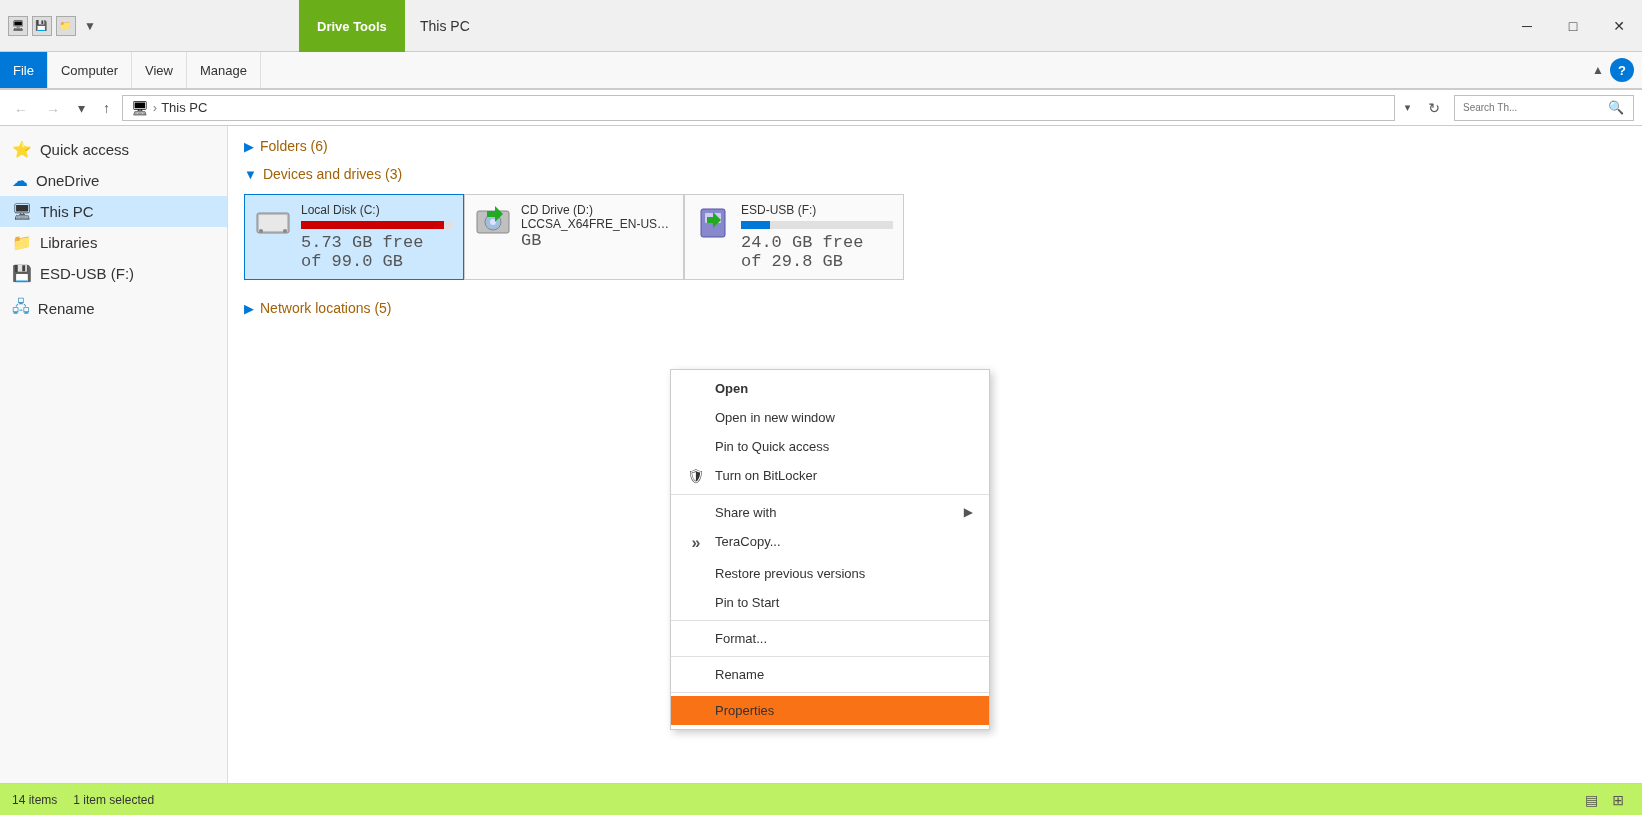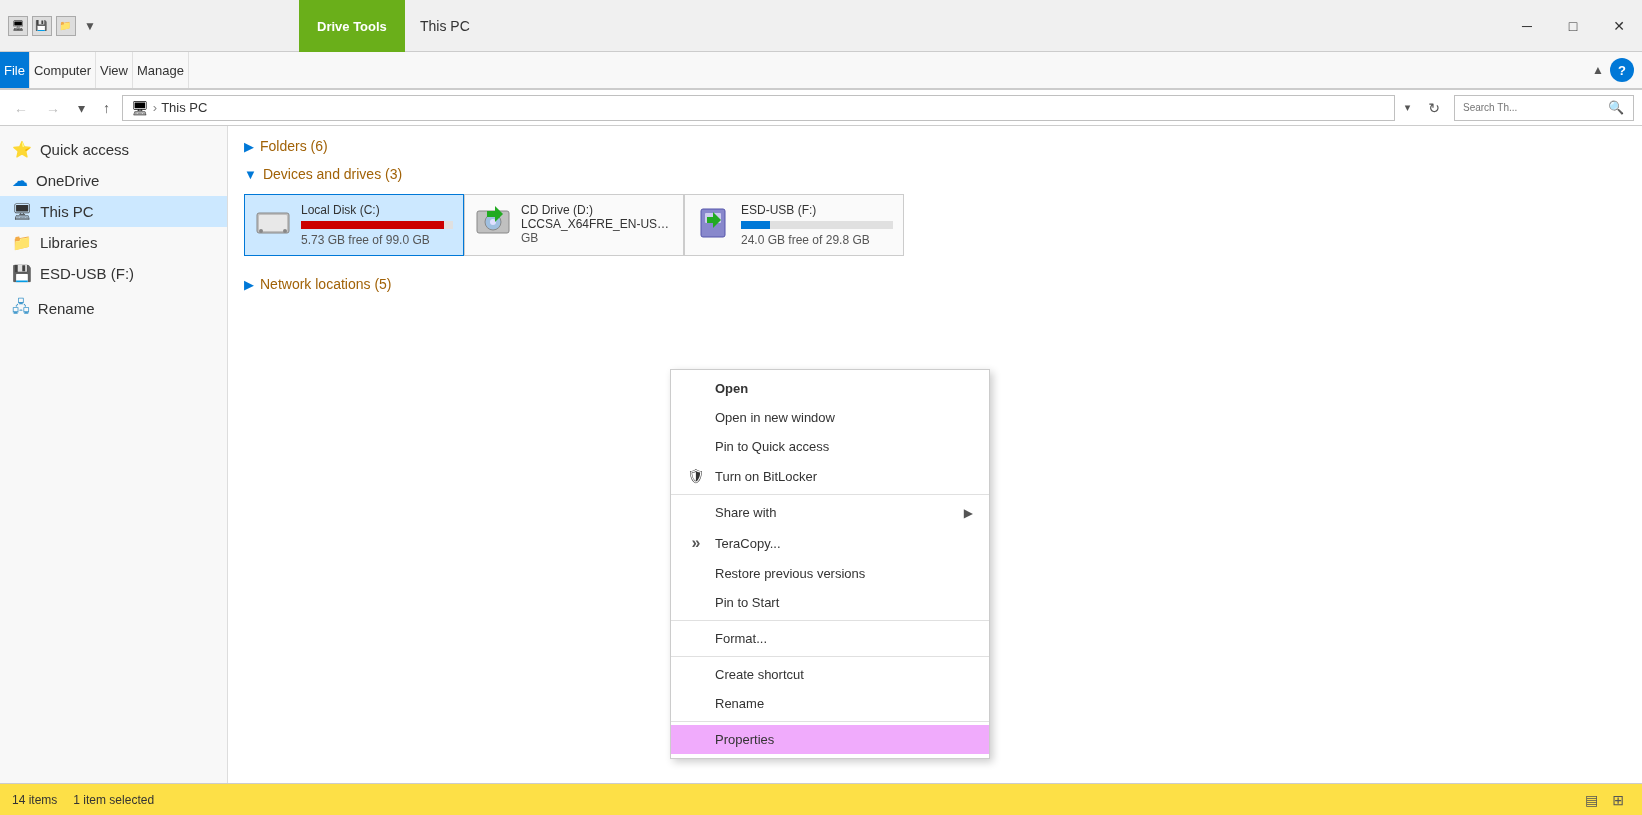--- a/index.html
+++ b/index.html
@@ -28,21 +28,21 @@
       width: 46px; height: 32px; display: flex; align-items: center; justify-content: center;
       font-size: 14px; cursor: pointer; color: #333;
     }
 
     
     .ribbon {
       display: flex; align-items: stretch; background: #f8f8f8; border-bottom: 2px solid #ccc;
       height: 38px;
     }
     .ribbon-tab {
-      padding: 0 4px; display: flex; align-items: center; font-size: 13px; cursor: pointer;
+      padding: 0 13px; display: flex; align-items: center; font-size: 13px; cursor: pointer;
       border-right: 1px solid #e0e0e0; color: #333;
     }
     .ribbon-tab.active { background: #0078d7; color: white; }
     .ribbon-spacer { flex: 1; }
     .ribbon-right { display: flex; align-items: center; padding-right: 8px; gap: 6px; }
     .ribbon-arrow { font-size: 12px; color: #555; cursor: pointer; }
     .help-btn {
       width: 24px; height: 24px; border-radius: 50%; background: #0078d7; color: white;
       display: flex; align-items: center; justify-content: center; font-size: 13px; font-weight: bold; cursor: pointer;
     }
@@ -105,42 +105,42 @@
       cursor: pointer; display: flex; align-items: flex-start; gap: 10px;
     }
     .drive-item.selected { background: #cce8ff; border-color: #0078d7; }
     .drive-item-icon { font-size: 32px; flex-shrink: 0; }
     .drive-item-info { flex: 1; min-width: 0; }
     .drive-item-name { font-size: 12px; color: #333; white-space: nowrap; overflow: hidden; text-overflow: ellipsis; }
     .drive-progress { height: 8px; background: #e0e0e0; margin: 4px 0; width: 100%; }
     .drive-progress-bar { height: 100%; }
     .drive-progress-bar.red { background: #cc0000; }
     .drive-progress-bar.blue { background: #0078d7; }
-    .drive-free { font-size: 12px; color: #555; }
+    .drive-free { font-size: 17px; color: #555; font-family: Liberation Mono, monospace; }
 
     
     .context-menu {
       position: absolute; left: 442px; top: 243px;
       background: white; border: 1px solid #ccc; box-shadow: 3px 3px 8px rgba(0,0,0,0.2);
       width: 320px; z-index: 100; padding: 4px 0;
     }
     .ctx-item {
-      display: flex; align-items: center; padding: 7px 16px; gap: 10px; cursor: pointer;
+      display: flex; padding: 7px 16px; gap: 10px; cursor: pointer;
       font-size: 13px; color: #333;
     }
     .ctx-item.highlighted { background: #e8e8e8; }
     .ctx-item.bold { font-weight: 700; }
     .ctx-item-icon { width: 18px; text-align: center; font-size: 14px; flex-shrink: 0; }
     .ctx-item-label { flex: 1; }
     .ctx-item-arrow { font-size: 12px; color: #555; }
     .ctx-separator { border: none; border-top: 1px solid #e0e0e0; margin: 3px 0; }
 
     
     .status-bar {
-      display: flex; align-items: center; background: #fde047; height: 32px;
+      display: flex; align-items: center; background: #bef264; height: 32px;
       border-top: 1px solid #ccc; padding: 0 12px; gap: 16px;
     }
     .status-text { font-size: 12px; color: #333; }
     .status-spacer { flex: 1; }
     .view-buttons { display: flex; gap: 2px; }
     .view-btn { font-size: 14px; color: #555; cursor: pointer; padding: 4px 6px; }
   </style>
 </head>
 <body>
 
@@ -332,28 +332,24 @@
         <span class="ctx-item-label">Pin to Start</span>
       </div>
       <hr class="ctx-separator">
       <div class="ctx-item">
         <span class="ctx-item-icon"></span>
         <span class="ctx-item-label">Format...</span>
       </div>
       <hr class="ctx-separator">
       <div class="ctx-item">
         <span class="ctx-item-icon"></span>
-        <span class="ctx-item-label">Create shortcut</span>
-      </div>
-      <div class="ctx-item">
-        <span class="ctx-item-icon"></span>
         <span class="ctx-item-label">Rename</span>
       </div>
       <hr class="ctx-separator">
-      <div class="ctx-item highlighted" style="background:#f0abfc">
+      <div class="ctx-item highlighted" style="background:#f97316">
         <span class="ctx-item-icon"></span>
         <span class="ctx-item-label">Properties</span>
       </div>
     </div>
 
   </div>
 </div>
 
 <div class="status-bar">
   <span class="status-text">14 items</span>

